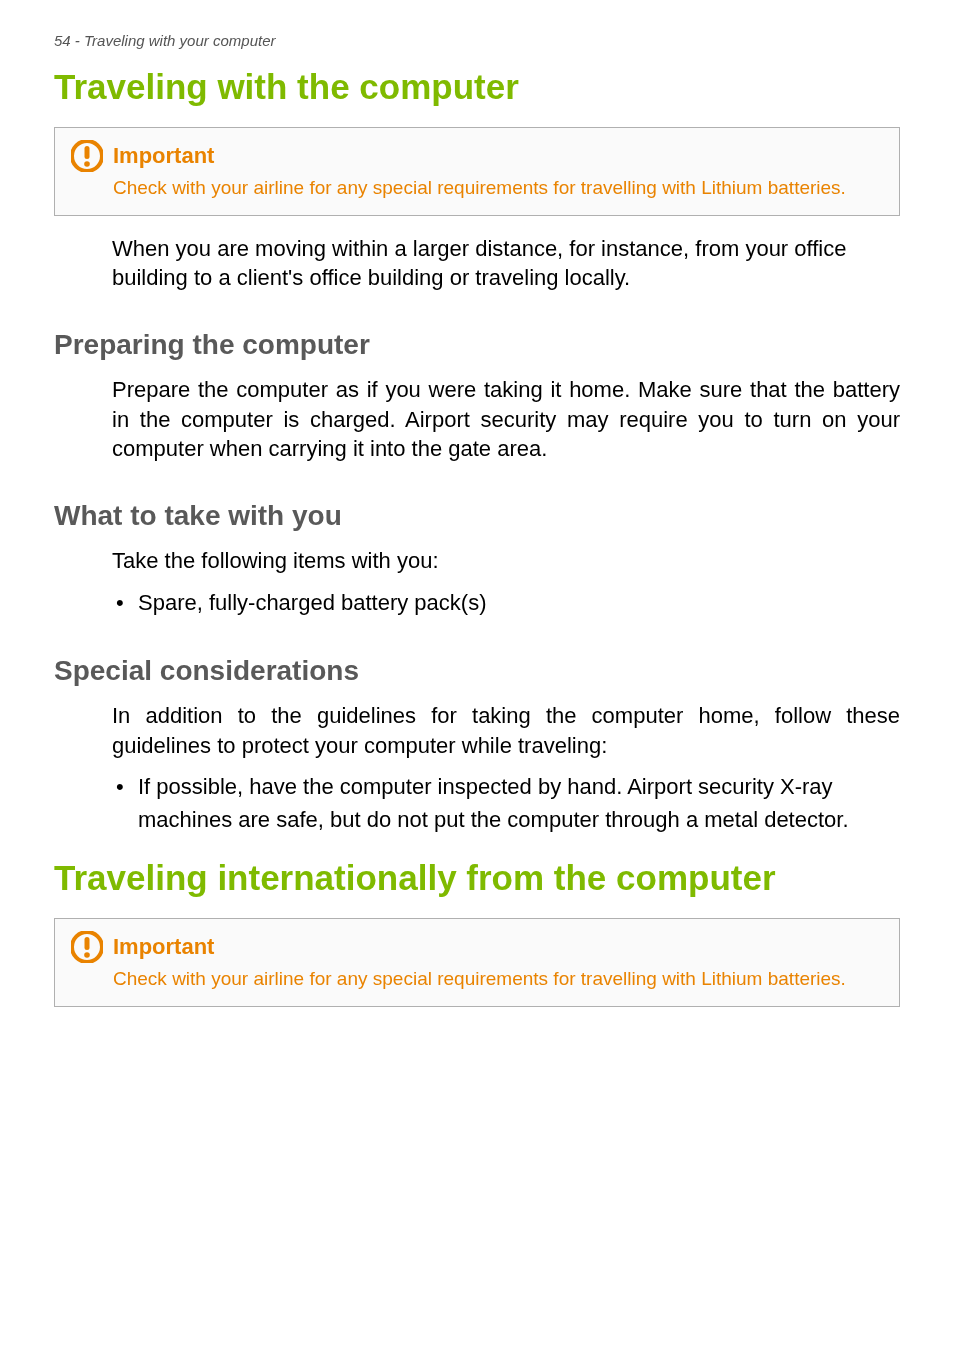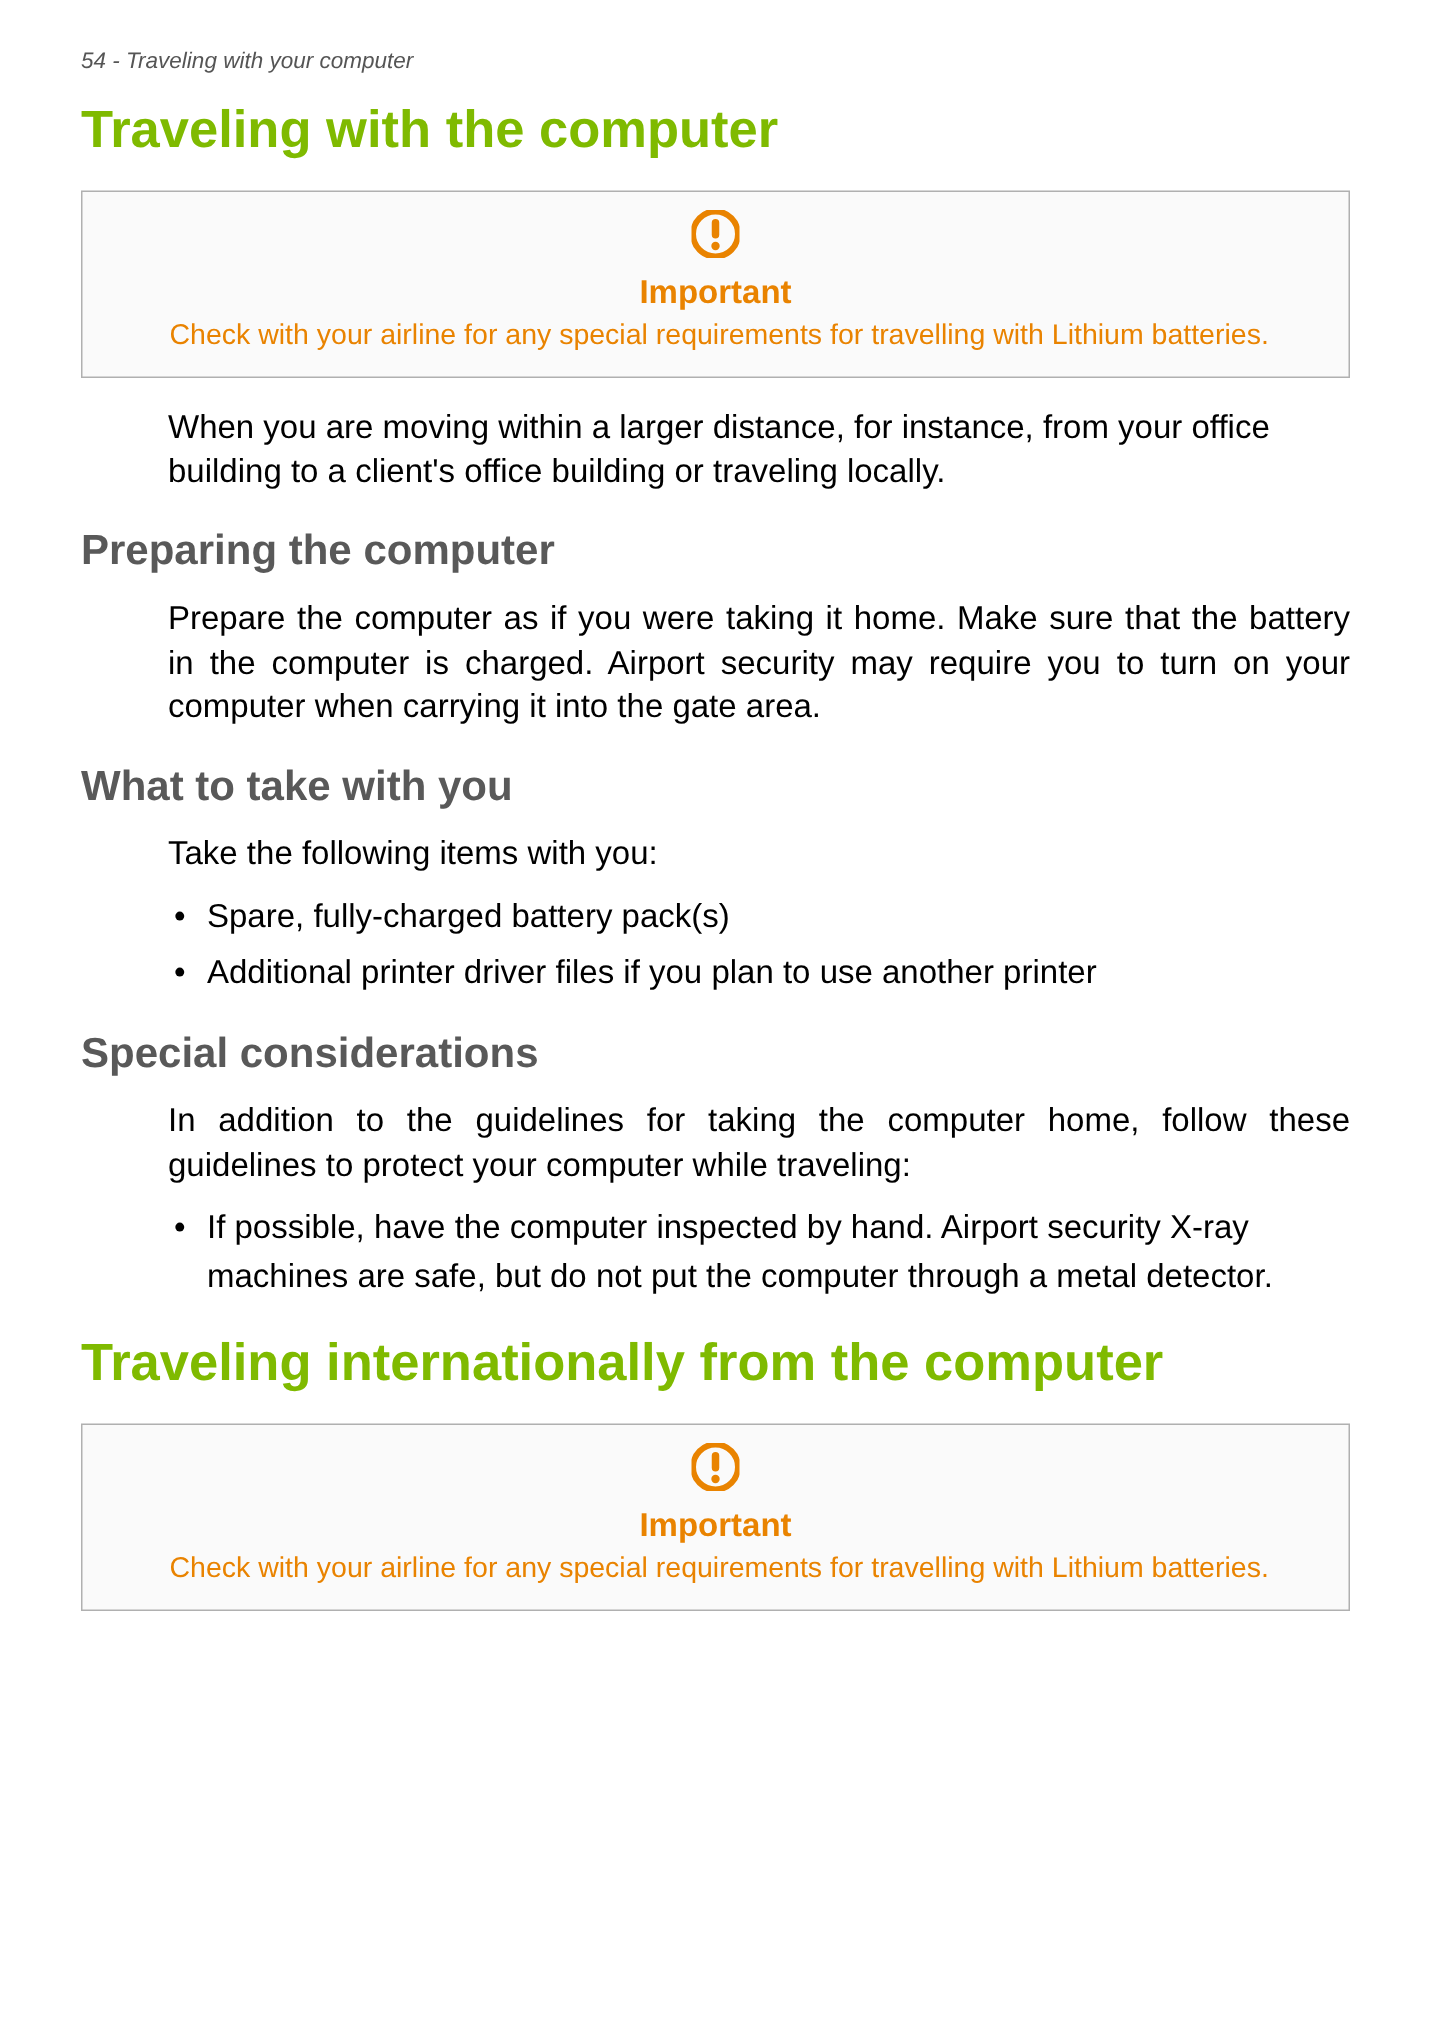--- a/index.html
+++ b/index.html
@@ -24,36 +24,35 @@
     h1 {
       color: #7fba00;
       font-size: 35px;
       font-weight: bold;
       margin-bottom: 20px;
     }
     h2 {
       color: #595959;
       font-size: 28px;
       font-weight: bold;
-      margin-top: 22px;
+      margin-top: 36px;
       margin-bottom: 14px;
     }
     .callout {
       border: 1px solid #b0b0b0;
       background: #fafafa;
       padding: 12px 16px 14px 16px;
       margin-bottom: 18px;
       position: relative;
     }
     .callout-header {
       display: flex;
       align-items: center;
       gap: 10px;
       margin-bottom: 4px;
-      flex-direction: column;
     }
     .callout-icon {
       width: 32px;
       height: 32px;
       flex-shrink: 0;
       display: flex;
       align-items: center;
       justify-content: center;
     }
     .callout-icon svg {
@@ -129,21 +128,20 @@
 <h2>Preparing the computer</h2>
 
 <p class="body-text justify">Prepare the computer as if you were taking it home. Make sure that the battery in the computer is charged. Airport security may require you to turn on your computer when carrying it into the gate area.</p>
 
 <h2>What to take with you</h2>
 
 <p class="body-text">Take the following items with you:</p>
 
 <ul class="bullets">
   <li>Spare, fully-charged battery pack(s)</li>
-  <li>Additional printer driver files if you plan to use another printer</li>
 </ul>
 
 <h2>Special considerations</h2>
 
 <p class="body-text justify">In addition to the guidelines for taking the computer home, follow these guidelines to protect your computer while traveling:</p>
 
 <ul class="bullets">
   <li>If possible, have the computer inspected by hand. Airport security X-ray machines are safe, but do not put the computer through a metal detector.</li>
 </ul>
 

